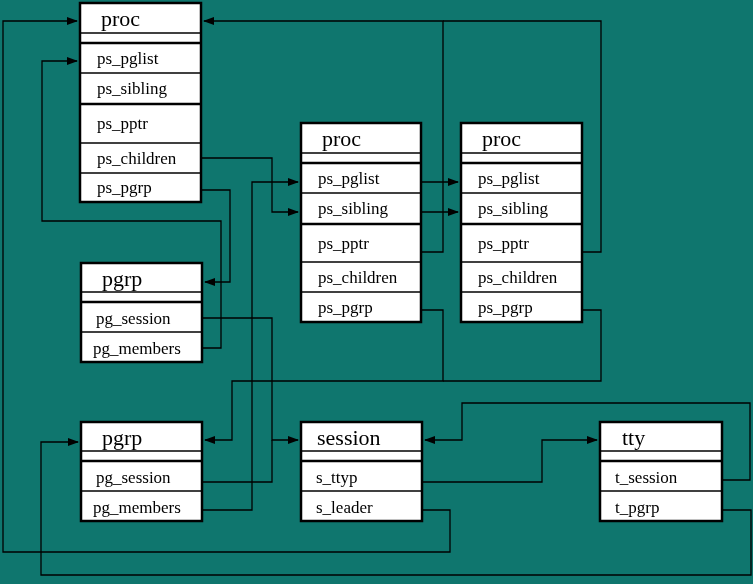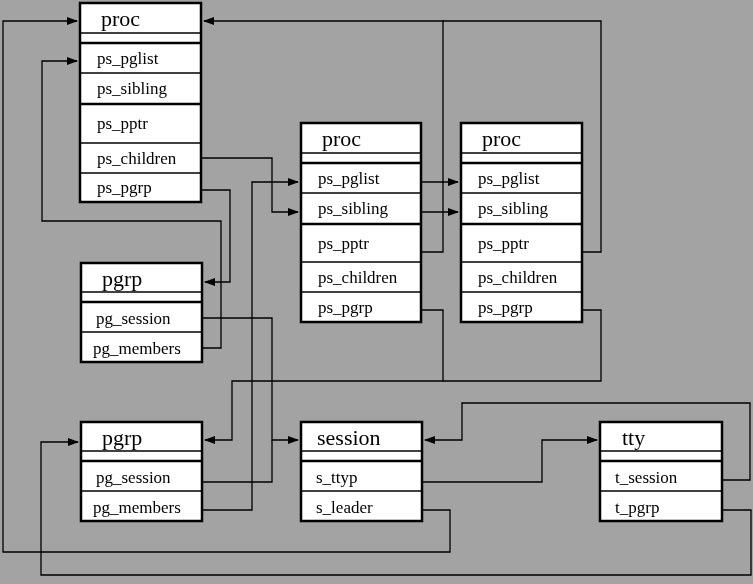--- a/index.html
+++ b/index.html
@@ -1,16 +1,16 @@
 <!DOCTYPE html>
 <html><head>
 <meta charset="utf-8">
 <style>
   html,body{margin:0;padding:0;background:#ffffff;}
-  .stage{position:relative;width:753px;height:584px;background:#a3a3a3;overflow:hidden;}
+  .stage{position:relative;width:753px;height:584px;background:#0f766e;overflow:hidden;}
   svg{display:block;}
   .box-outline{fill:#ffffff;stroke:#000000;stroke-width:2.5;}
   .sep{stroke:#000000;stroke-width:1.5;}
   .sep-thick{stroke:#000000;stroke-width:2.5;}
   .edge{fill:none;stroke:#000000;stroke-width:1.3;}
   .t-title{font-family:"Liberation Serif","DejaVu Serif",serif;font-size:22px;fill:#000;}
   .t-field{font-family:"Liberation Serif","DejaVu Serif",serif;font-size:17px;fill:#000;}
 </style>
 </head>
 <body>

